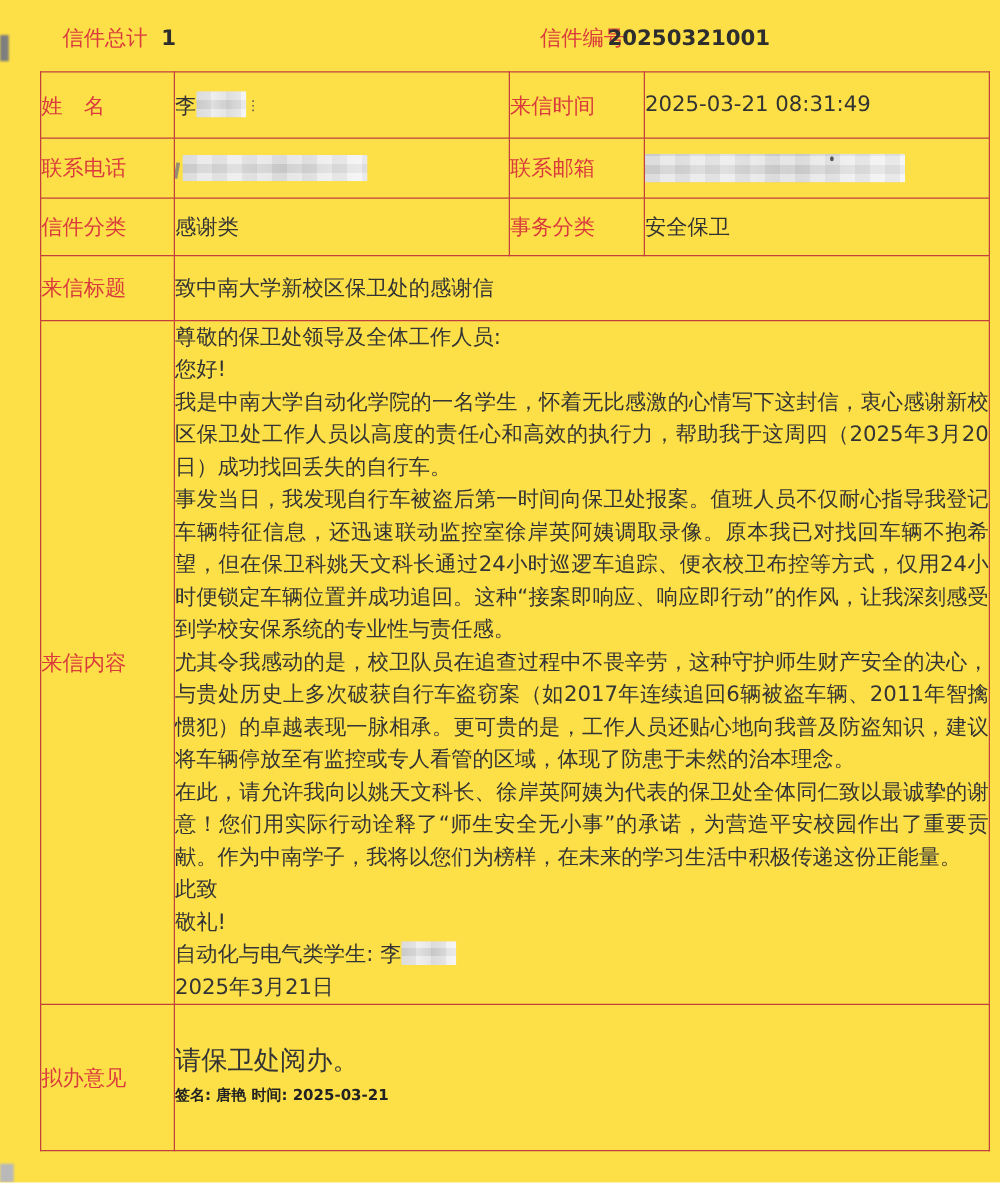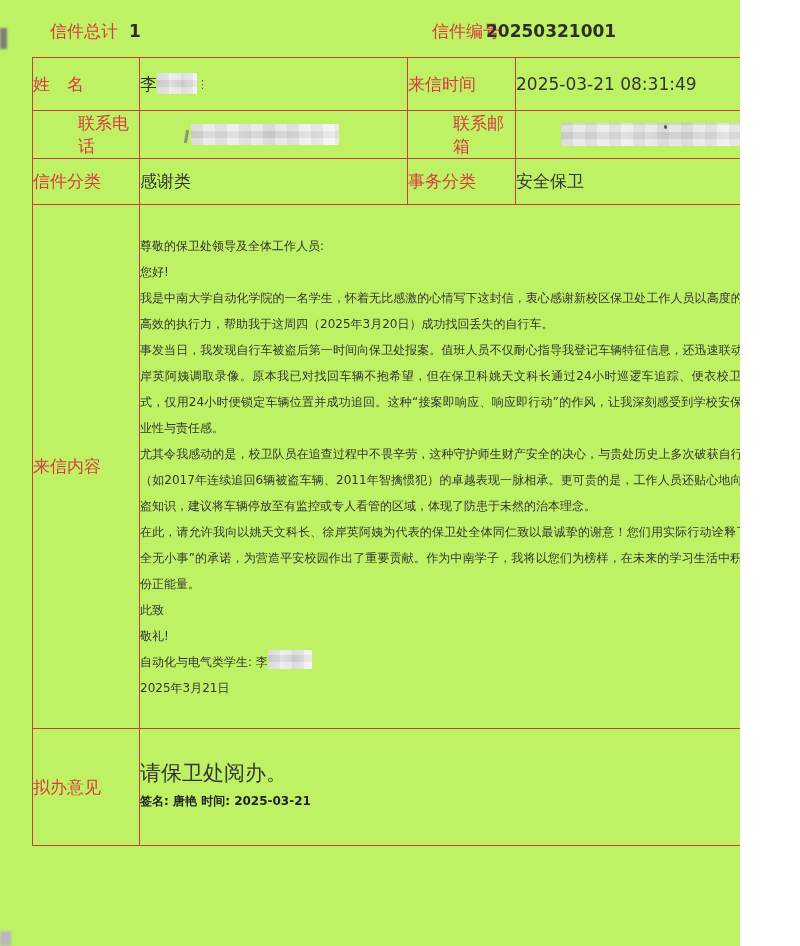--- a/index.html
+++ b/index.html
@@ -1,17 +1,17 @@
 <!DOCTYPE html>
 <html><head>
 <meta charset="utf-8">
 <style>
   html,body{margin:0;padding:0;background:#fff;}
   .page{
-    position:relative;width:740px;height:946px;background:#bef264;
+    position:relative;width:800px;height:946px;background:#fde047;
     font-family:"DejaVu Sans",sans-serif;overflow:hidden;color:#333;
   }
   
   .hdr{position:absolute;top:20px;font-size:17px;line-height:22px;white-space:nowrap;}
   .hdr-label{color:#d93b3d;}
   .hdr-value{color:#2e2e2e;font-weight:600;}
   .hdr-total-label{left:50px;}
   .hdr-total-value{left:129px;}
   .hdr-num-label{left:432px;text-align:right;}
   .hdr-num-value{left:486px;}
@@ -22,29 +22,29 @@
     border-collapse:collapse;table-layout:fixed;
   }
   table.form td{
     border:1.6px solid #c2413e;font-size:17px;vertical-align:middle;
     padding:0;overflow:hidden;
   }
   td.lbl{color:#d93b3d;padding:0 2px;}
   td.val{color:#333;text-align:left;padding:2px 6px 2px 10px;position:relative;}
   tr.r1 td{height:52px;}
   tr.r2 td{height:45px;}
-  tr.r3 td{height:47px;padding-left:45px;}
+  tr.r3 td{height:47px;}
   tr.r4 td{height:45px;}
   tr.r5 td{height:51px;}
   tr.r6 td{height:523px;}
   tr.r7 td{height:116px;}
 
   
   td.letter{vertical-align:top;padding:6px 9px 4px 10px;}
-  .letter-body{font-size:12px;line-height:26px;color:#343434;text-align:justify;}
+  .letter-body{font-size:17px;line-height:26px;color:#343434;text-align:justify;}
   .letter-body > div{margin:0;}
   .sig-line{white-space:nowrap;}
 
   
   td.opinion{vertical-align:middle;padding-left:10px;}
   .opinion-line1{font-size:21px;line-height:28px;color:#343434;}
   .opinion-line2{font-size:12px;line-height:28px;color:#222;font-weight:bold;}
 
   
   .blur{
@@ -114,20 +114,24 @@
       </td>
     </tr>
 
     <tr class="r4">
       <td class="lbl">信件分类</td>
       <td class="val">感谢类</td>
       <td class="lbl">事务分类</td>
       <td class="val">安全保卫</td>
     </tr>
 
+    <tr class="r5">
+      <td class="lbl">来信标题</td>
+      <td class="val" colspan="3">致中南大学新校区保卫处的感谢信</td>
+    </tr>
 
     <tr class="r6">
       <td class="lbl">来信内容</td>
       <td class="val letter" colspan="3">
         <div class="letter-body">
           <div>尊敬的保卫处领导及全体工作人员:</div>
           <div>您好!</div>
           <div>我是中南大学自动化学院的一名学生，怀着无比感激的心情写下这封信，衷心感谢新校区保卫处工作人员以高度的责任心和高效的执行力，帮助我于这周四（2025年3月20日）成功找回丢失的自行车。</div>
           <div>事发当日，我发现自行车被盗后第一时间向保卫处报案。值班人员不仅耐心指导我登记车辆特征信息，还迅速联动监控室徐岸英阿姨调取录像。原本我已对找回车辆不抱希望，但在保卫科姚天文科长通过24小时巡逻车追踪、便衣校卫布控等方式，仅用24小时便锁定车辆位置并成功追回。这种“接案即响应、响应即行动”的作风，让我深刻感受到学校安保系统的专业性与责任感。</div>
           <div>尤其令我感动的是，校卫队员在追查过程中不畏辛劳，这种守护师生财产安全的决心，与贵处历史上多次破获自行车盗窃案（如2017年连续追回6辆被盗车辆、2011年智擒惯犯）的卓越表现一脉相承。更可贵的是，工作人员还贴心地向我普及防盗知识，建议将车辆停放至有监控或专人看管的区域，体现了防患于未然的治本理念。</div>

